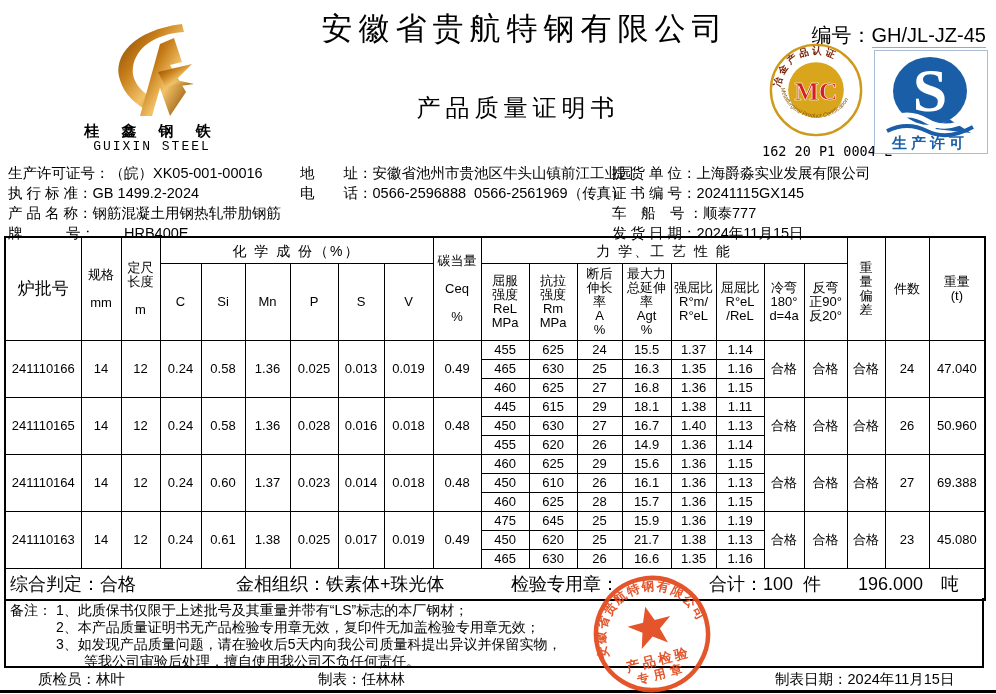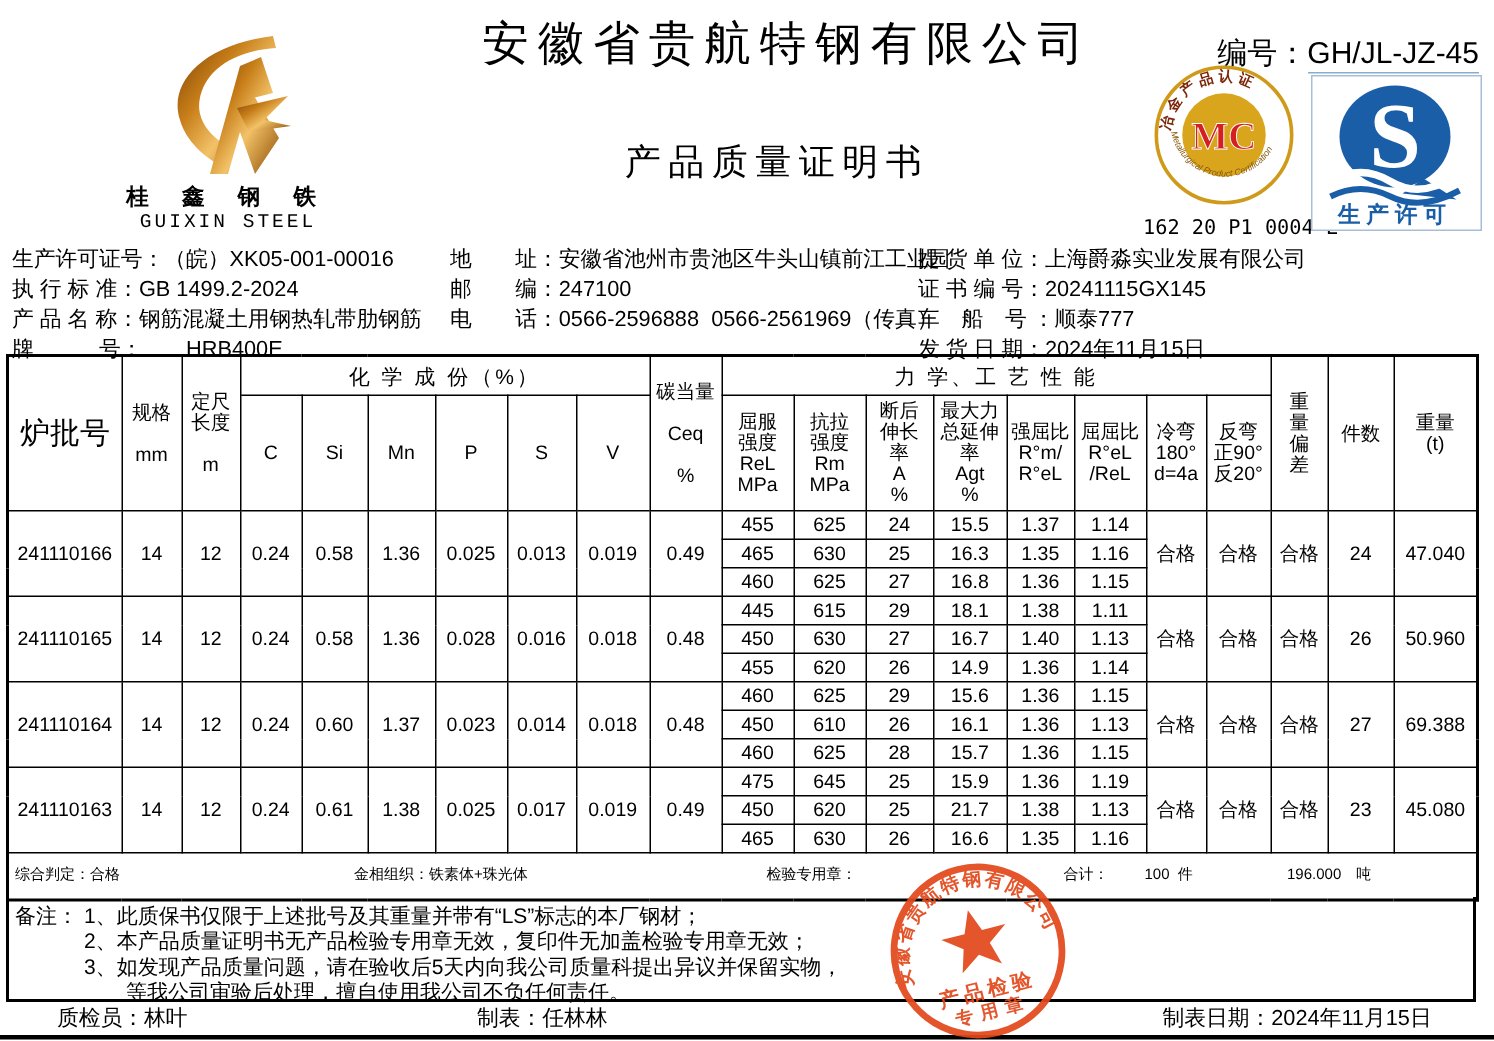--- a/index.html
+++ b/index.html
@@ -32,21 +32,21 @@
   
   table.cert{position:absolute;top:236px;left:4px;width:980px;border-collapse:collapse;
     table-layout:fixed;text-align:center;font-size:13px;border:2px solid #000;}
   table.cert th,table.cert td{border:1px solid #000;padding:0;font-weight:normal;
     line-height:14px;overflow:hidden;vertical-align:middle;}
   th.grp{height:25px;font-size:14px;letter-spacing:2px;}
   tr.hdr2 th{height:76px;white-space:pre-line;font-size:13px;}
   th.tall{white-space:pre-line;font-size:13px;}
   th.vert{line-height:15px;}
   tbody tr{height:19px;}
-  tr.sumrow td{height:30px;position:relative;text-align:left;font-size:10px;}
+  tr.sumrow td{height:30px;position:relative;text-align:left;font-size:18px;}
   .sumitem{position:absolute;top:0;line-height:30px;white-space:pre;}
 
   
   .notes{top:598px;left:4px;width:980px;height:70px;border:2px solid #000;border-top:none;
     box-sizing:border-box;font-size:14px;display:flex;padding:4px 2px 0 4px;}
   .notes-label{width:46px;white-space:pre;line-height:17px;}
   .notes-lines{flex:1;}
   .note-line{line-height:17px;white-space:pre;}
 
   
@@ -115,21 +115,20 @@
 
 <div class="abs info">
   <div class="col c1">
     <div class="info-line"><span>生产许可证号：</span><span>（皖）XK05-001-00016</span></div>
     <div class="info-line"><span>执 行 标 准：</span><span>GB 1499.2-2024</span></div>
     <div class="info-line"><span>产 品 名 称：</span><span>钢筋混凝土用钢热轧带肋钢筋</span></div>
     <div class="info-line"><span>牌　　　号：</span><span>　　HRB400E</span></div>
   </div>
   <div class="col c2">
     <div class="info-line"><span>地　　址：</span><span>安徽省池州市贵池区牛头山镇前江工业园</span></div>
-    <div class="info-line"><span>邮　　编：</span><span>247100</span></div>
     <div class="info-line"><span>电　　话：</span><span>0566-2596888  0566-2561969（传真）</span></div>
   </div>
   <div class="col c3">
     <div class="info-line"><span>提 货 单 位：</span><span>上海爵淼实业发展有限公司</span></div>
     <div class="info-line"><span>证 书 编 号：</span><span>20241115GX145</span></div>
     <div class="info-line"><span>车　船　号 ：</span><span>顺泰777</span></div>
     <div class="info-line"><span>发 货 日 期：</span><span>2024年11月15日</span></div>
   </div>
 </div>
 
@@ -152,21 +151,21 @@
       <col style="width:45px">
       <col style="width:48px">
       <col style="width:40px">
       <col style="width:43px">
     <col style="width:38px">
       <col style="width:44px">
       <col style="width:56px">
   </colgroup>
   <thead>
     <tr>
-      <th rowspan="2" class="tall" style="font-size:20px;">炉批号</th>
+      <th rowspan="2" class="tall" style="font-size:17px;">炉批号</th>
       <th rowspan="2" class="tall">规格
 
 mm</th>
       <th rowspan="2" class="tall">定尺
 长度
 
 m</th>
       <th colspan="6" class="grp">化 学 成 份（%）</th>
       <th rowspan="2" class="tall">碳当量
 

